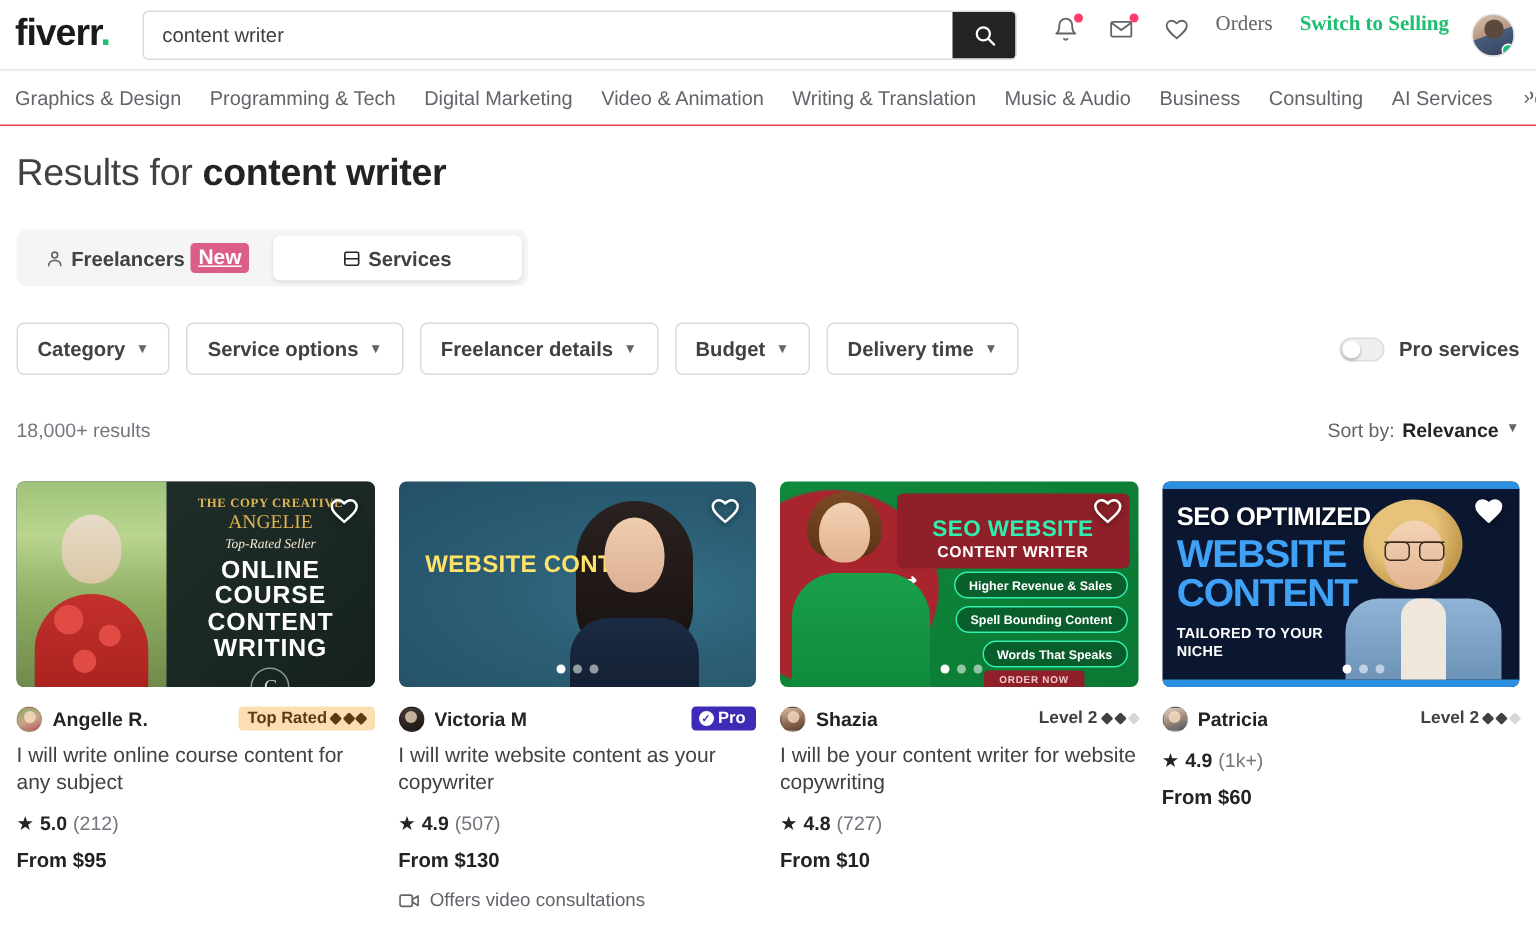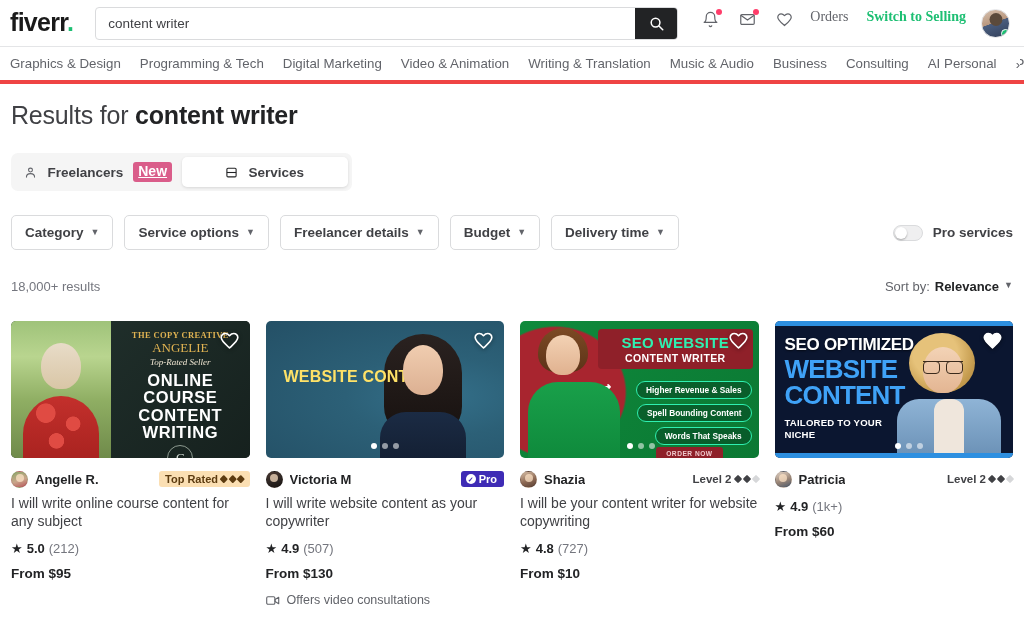--- a/index.html
+++ b/index.html
@@ -121,21 +121,21 @@
     z-index: 3;
   }
 
   
   .catnav {
     height: 37px;
     display: flex;
     align-items: center;
     gap: 19px;
     padding: 0 10px;
-    border-bottom: 4px solid #ef4444;
+    border-bottom: 1px solid #ef4444;
     white-space: nowrap;
     overflow: hidden;
     position: relative;
   }
   .catnav .cat {
     font-size: 13.3px;
     color: #62646a;
     cursor: pointer;
     flex: none;
   }
@@ -173,21 +173,21 @@
     height: 38px;
     width: 341px;
   }
   .ttab {
     flex: 1;
     height: 30px;
     border-radius: 5px;
     display: flex;
     align-items: center;
     justify-content: center;
-    gap: 10px;
+    gap: 4px;
     font-size: 13.5px;
     font-weight: 700;
     color: #404145;
     cursor: pointer;
     background: transparent;
     border: none;
     font-family: "Liberation Sans", sans-serif;
   }
   .ttab.active {
     background: #fff;
@@ -404,21 +404,21 @@
     z-index: 2;
   }
   .t3 .ph-body {
     position:absolute; left:8px; bottom:0;
     width: 92px; height: 76px; border-radius: 30px 30px 0 0;
     background: linear-gradient(180deg,#19a04a 0%,#0f8a3c 100%);
     z-index: 3;
   }
   .t3 .title-box {
     position: absolute; left: 78px; top: 8px; right: 6px;
-    background: #8f2029; border-radius: 4px; padding: 6px 4px 5px;
+    background: #8f2029; border-radius: 4px; padding: 16px 4px 5px;
     text-align: center;
   }
   .t3 .tb1 { color: #2ff0b0; font-size: 15px; font-weight: 700; letter-spacing: .3px; line-height:1;}
   .t3 .tb2 { color: #fff; font-size: 10.5px; font-weight: 700; letter-spacing: .4px; margin-top: 2px;}
   .t3 .pill {
     position: absolute; right: 7px;
     border: 1.3px solid #2ff0b0; border-radius: 13px;
     background: rgba(7,70,34,.55);
     color: #fff; font-size: 8.3px; font-weight: 700;
     padding: 3px 9px; white-space: nowrap;
@@ -623,21 +623,21 @@
 
 <div class="catnav">
   <span class="cat">Graphics &amp; Design</span>
   <span class="cat">Programming &amp; Tech</span>
   <span class="cat">Digital Marketing</span>
   <span class="cat">Video &amp; Animation</span>
   <span class="cat">Writing &amp; Translation</span>
   <span class="cat">Music &amp; Audio</span>
   <span class="cat">Business</span>
   <span class="cat">Consulting</span>
-  <span class="cat">AI Personal</span>
+  <span class="cat">AI Services</span>
   <span class="cat">Personal</span>
   <span class="cat-arrow">›</span>
 </div>
 
 <div class="page">
 
   <h1 class="results-title">
     <span>Results for</span>
     <b>content writer</b>
   </h1>

